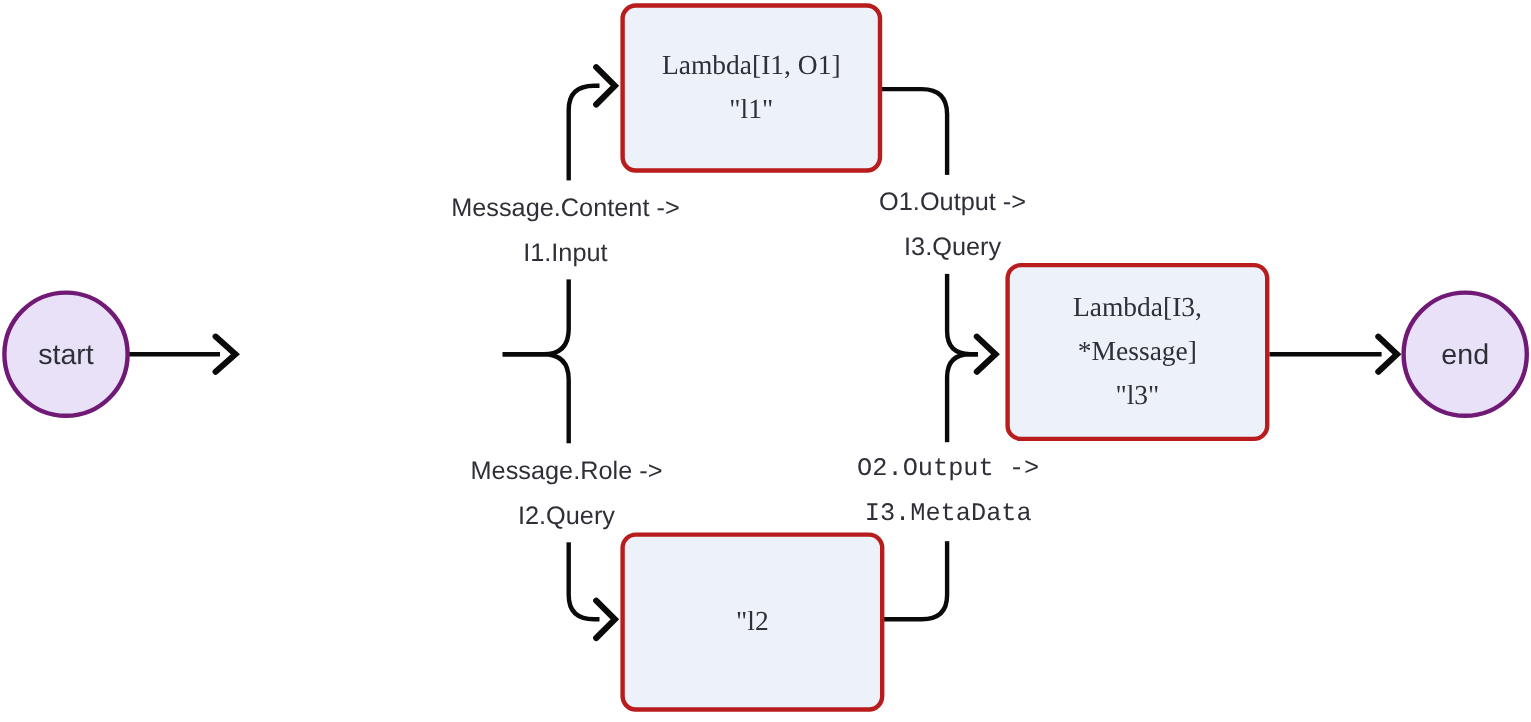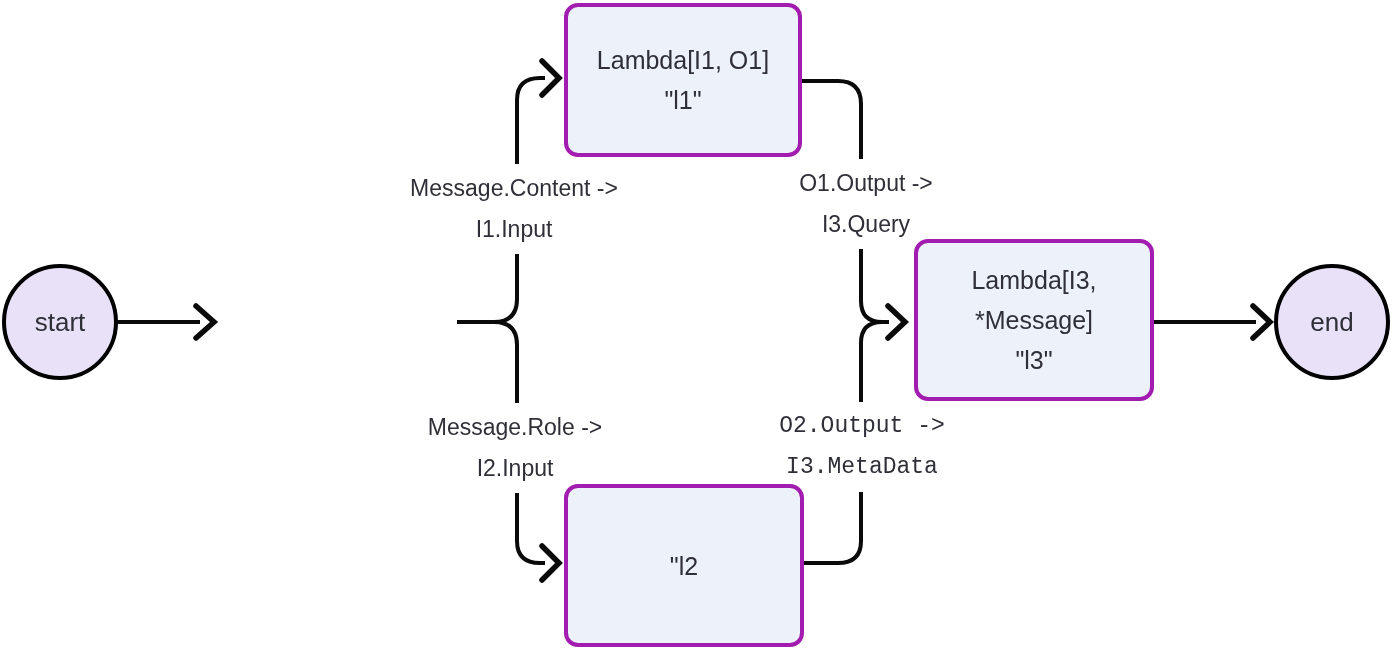--- a/index.html
+++ b/index.html
@@ -32,37 +32,38 @@
     stroke: #0a0a0a;
     stroke-width: 5.5;
     fill: none;
     stroke-linecap: round;
     stroke-linejoin: miter;
   }
   .node {
     position: absolute;
     box-sizing: border-box;
     background: #edf1fa;
-    border: 4px solid #a21caf;
+    border: 4px solid #b91c1c;
     border-radius: 14px;
     display: flex;
     flex-direction: column;
     align-items: center;
     justify-content: center;
     text-align: center;
     font-size: 25px;
     line-height: 40px;
+    font-family: Liberation Serif, serif;
   }
   .terminal {
     position: absolute;
     box-sizing: border-box;
     width: 116px;
     height: 116px;
     background: #e8e1f8;
-    border: 4px solid #000000;
+    border: 4px solid #701a75;
     border-radius: 50%;
     display: flex;
     align-items: center;
     justify-content: center;
     font-size: 26px;
   }
   .edge-label {
     position: absolute;
     transform: translate(-50%, -50%);
     background: #ffffff;
@@ -101,21 +102,21 @@
     <path class="arrowhead" d="M 1253 306 L 1270 322 L 1253 338"></path>
   </svg>
 
   <div class="edge-label" style="left:514px; top:209px;">
     <span>Message.Content -&gt;</span>
     <span>I1.Input</span>
   </div>
 
   <div class="edge-label" style="left:515px; top:448px;">
     <span>Message.Role -&gt;</span>
-    <span>I2.Input</span>
+    <span>I2.Query</span>
   </div>
 
   <div class="edge-label" style="left:866px; top:204px;">
     <span>O1.Output -&gt;</span>
     <span>I3.Query</span>
   </div>
 
   <div class="edge-label" style="left:862px; top:447px;font-family:Liberation Mono, monospace;">
     <span>O2.Output -&gt;</span>
     <span>I3.MetaData</span>

